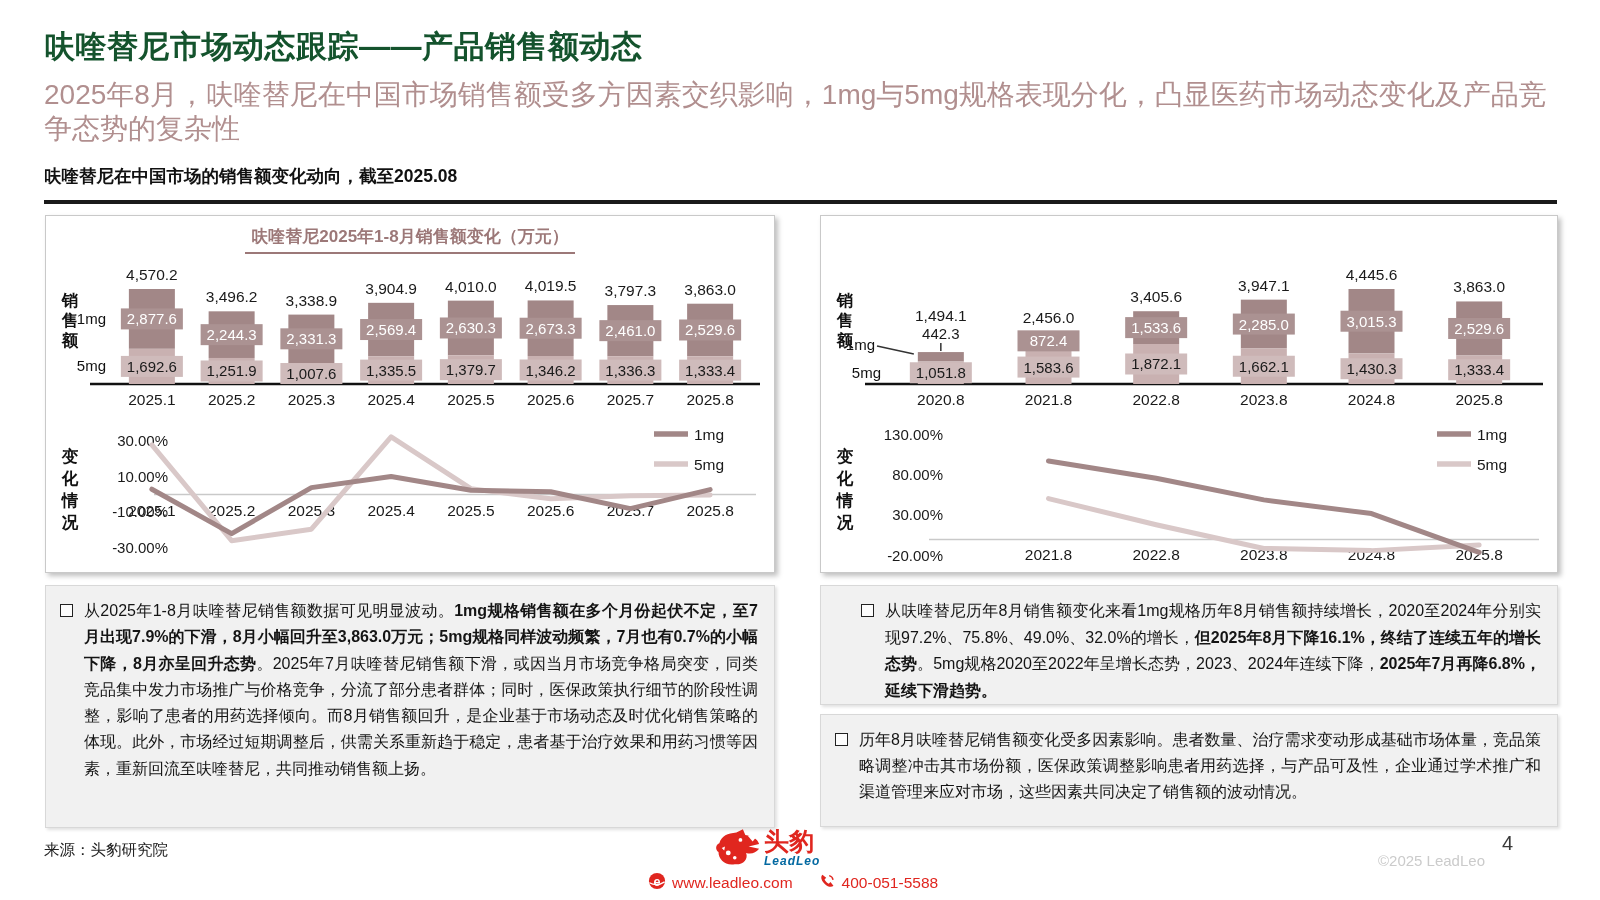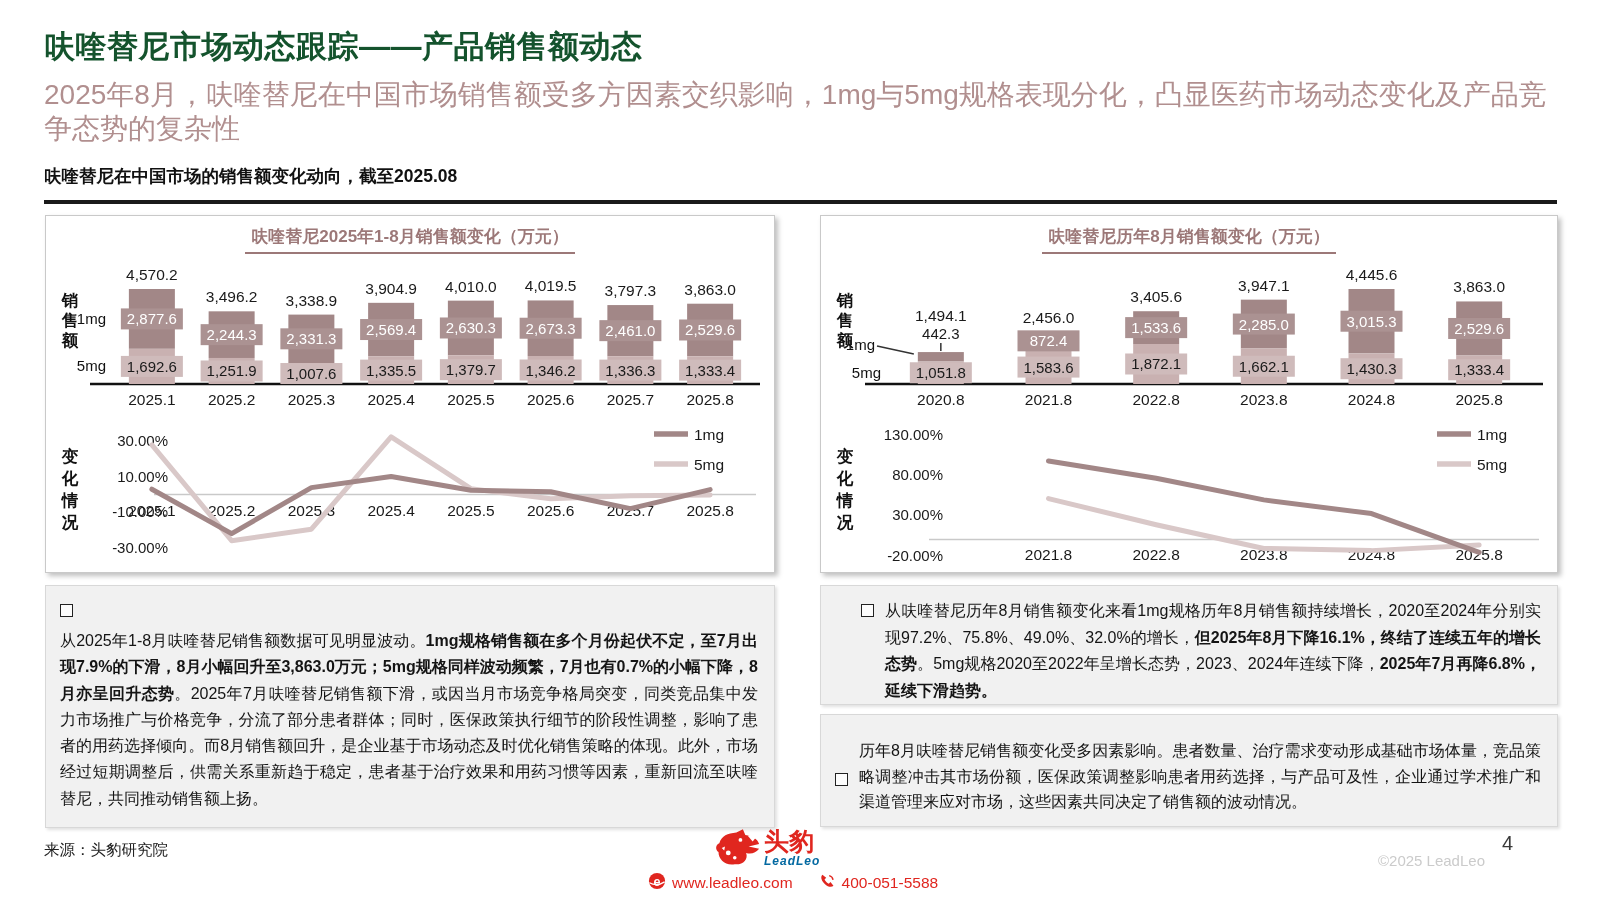--- a/index.html
+++ b/index.html
@@ -16,23 +16,23 @@
   .chart-title{position:absolute;top:9px;left:0;right:0;text-align:center;font-size:17px;font-weight:700;}
   .chart-title span{display:inline-block;border-bottom:2.5px solid #9c7878;padding:0 6px 4px 6px;color:#9c7878;}
   .chart{position:absolute;left:0;right:0;}
   .chart.bar{top:32px;height:166px;}
   .chart.line{top:200px;height:156px;}
   .chart svg{display:block;width:100%;height:100%;font-family:inherit;}
   .notebox{position:absolute;background:#f1f1f1;border:1px solid #d8d8d8;box-shadow:2px 2px 3px rgba(0,0,0,.12);
            display:flex;gap:11px;padding:12px 16px 0 14px;box-sizing:border-box;overflow:hidden;}
   .bullet{width:11px;height:11px;border:1.7px solid #222;background:#fdfdfd;margin-top:6px;flex:none;}
   .notetext{font-size:16px;line-height:25.5px;color:#141414;text-align:justify;}
-  .nb-left{left:45px;top:585px;width:730px;height:243px;flex-direction:column;}
+  .nb-left{left:45px;top:585px;width:730px;height:243px;}
   .nb-right1{left:820px;top:585px;width:738px;height:120px;padding-left:40px;}
-  .nb-right2{left:820px;top:714px;width:738px;height:113px;align-items:center;}
+  .nb-right2{left:820px;top:714px;width:738px;height:113px;}
   .source{position:absolute;left:44px;top:840px;font-size:15.5px;color:#222;}
   .brand{position:absolute;left:712px;top:828px;display:flex;gap:0;align-items:flex-start;}
   .brand-cn{font-size:25px;font-weight:700;color:#e0261f;line-height:26px;}
   .brand-en{font-size:12px;font-style:italic;font-weight:700;color:#0369a1;letter-spacing:1px;}
   .contact{position:absolute;left:648px;top:872px;display:flex;gap:26px;align-items:center;font-size:15.5px;color:#e0261f;}
   .contact .item{display:flex;gap:6px;align-items:center;}
   .pagenum{position:absolute;left:1502px;top:832px;font-size:20px;color:#3a3a3a;}
   .copyright{position:absolute;left:1378px;top:852px;font-size:15px;color:#cbcbcb;}
 </style>
 </head>
@@ -143,21 +143,20 @@
           <polyline points="105.875,73.225 185.625,117.6 265.375,71.6275 345.125,60.445 424.875,74.28999999999999 504.625,75.71 584.375,92.57249999999999 664.125,73.58" fill="none" stroke="#a28787" stroke-width="5" stroke-linejoin="round" stroke-linecap="round"></polyline>
           <line x1="608" y1="18" x2="642" y2="18" stroke="#a28787" stroke-width="5.5"></line>
           <text x="648" y="23.5" font-size="15.5" fill="#1a1a1a">1mg</text>
           <line x1="608" y1="48" x2="642" y2="48" stroke="#d9c8c8" stroke-width="5.5"></line>
           <text x="648" y="53.5" font-size="15.5" fill="#1a1a1a">5mg</text>
         </svg>
       </div>
   </section>
 
   <section class="panel panel-right">
-    <div class="chart-title"><span>呋喹替尼历年8月销售额变化（万元）</span></div>
     <div class="chart bar">
         <svg viewBox="0 0 736 166">
           <text x="24" y="58" font-size="16.5" font-weight="bold" text-anchor="middle" fill="#111">销</text>
           <text x="24" y="78" font-size="16.5" font-weight="bold" text-anchor="middle" fill="#111">售</text>
           <text x="24" y="98" font-size="16.5" font-weight="bold" text-anchor="middle" fill="#111">额</text>
           <line x1="44" y1="136" x2="722" y2="136" stroke="#111111" stroke-width="2.5"></line>
           <rect x="96.83333333333334" y="104.07191380241139" width="46" height="9.451705056685261" fill="#a28787"></rect>
           <rect x="96.83333333333334" y="113.52361885909664" width="46" height="22.476381140903364" fill="#c9b1b1"></rect>
           <rect x="88.83333333333334" y="114.26180942954832" width="62" height="21" fill="#cfbbbb"></rect>
           <text x="119.83333333333334" y="130.26180942954832" font-size="15" text-anchor="middle" fill="#1a1a1a">1,051.8</text>

